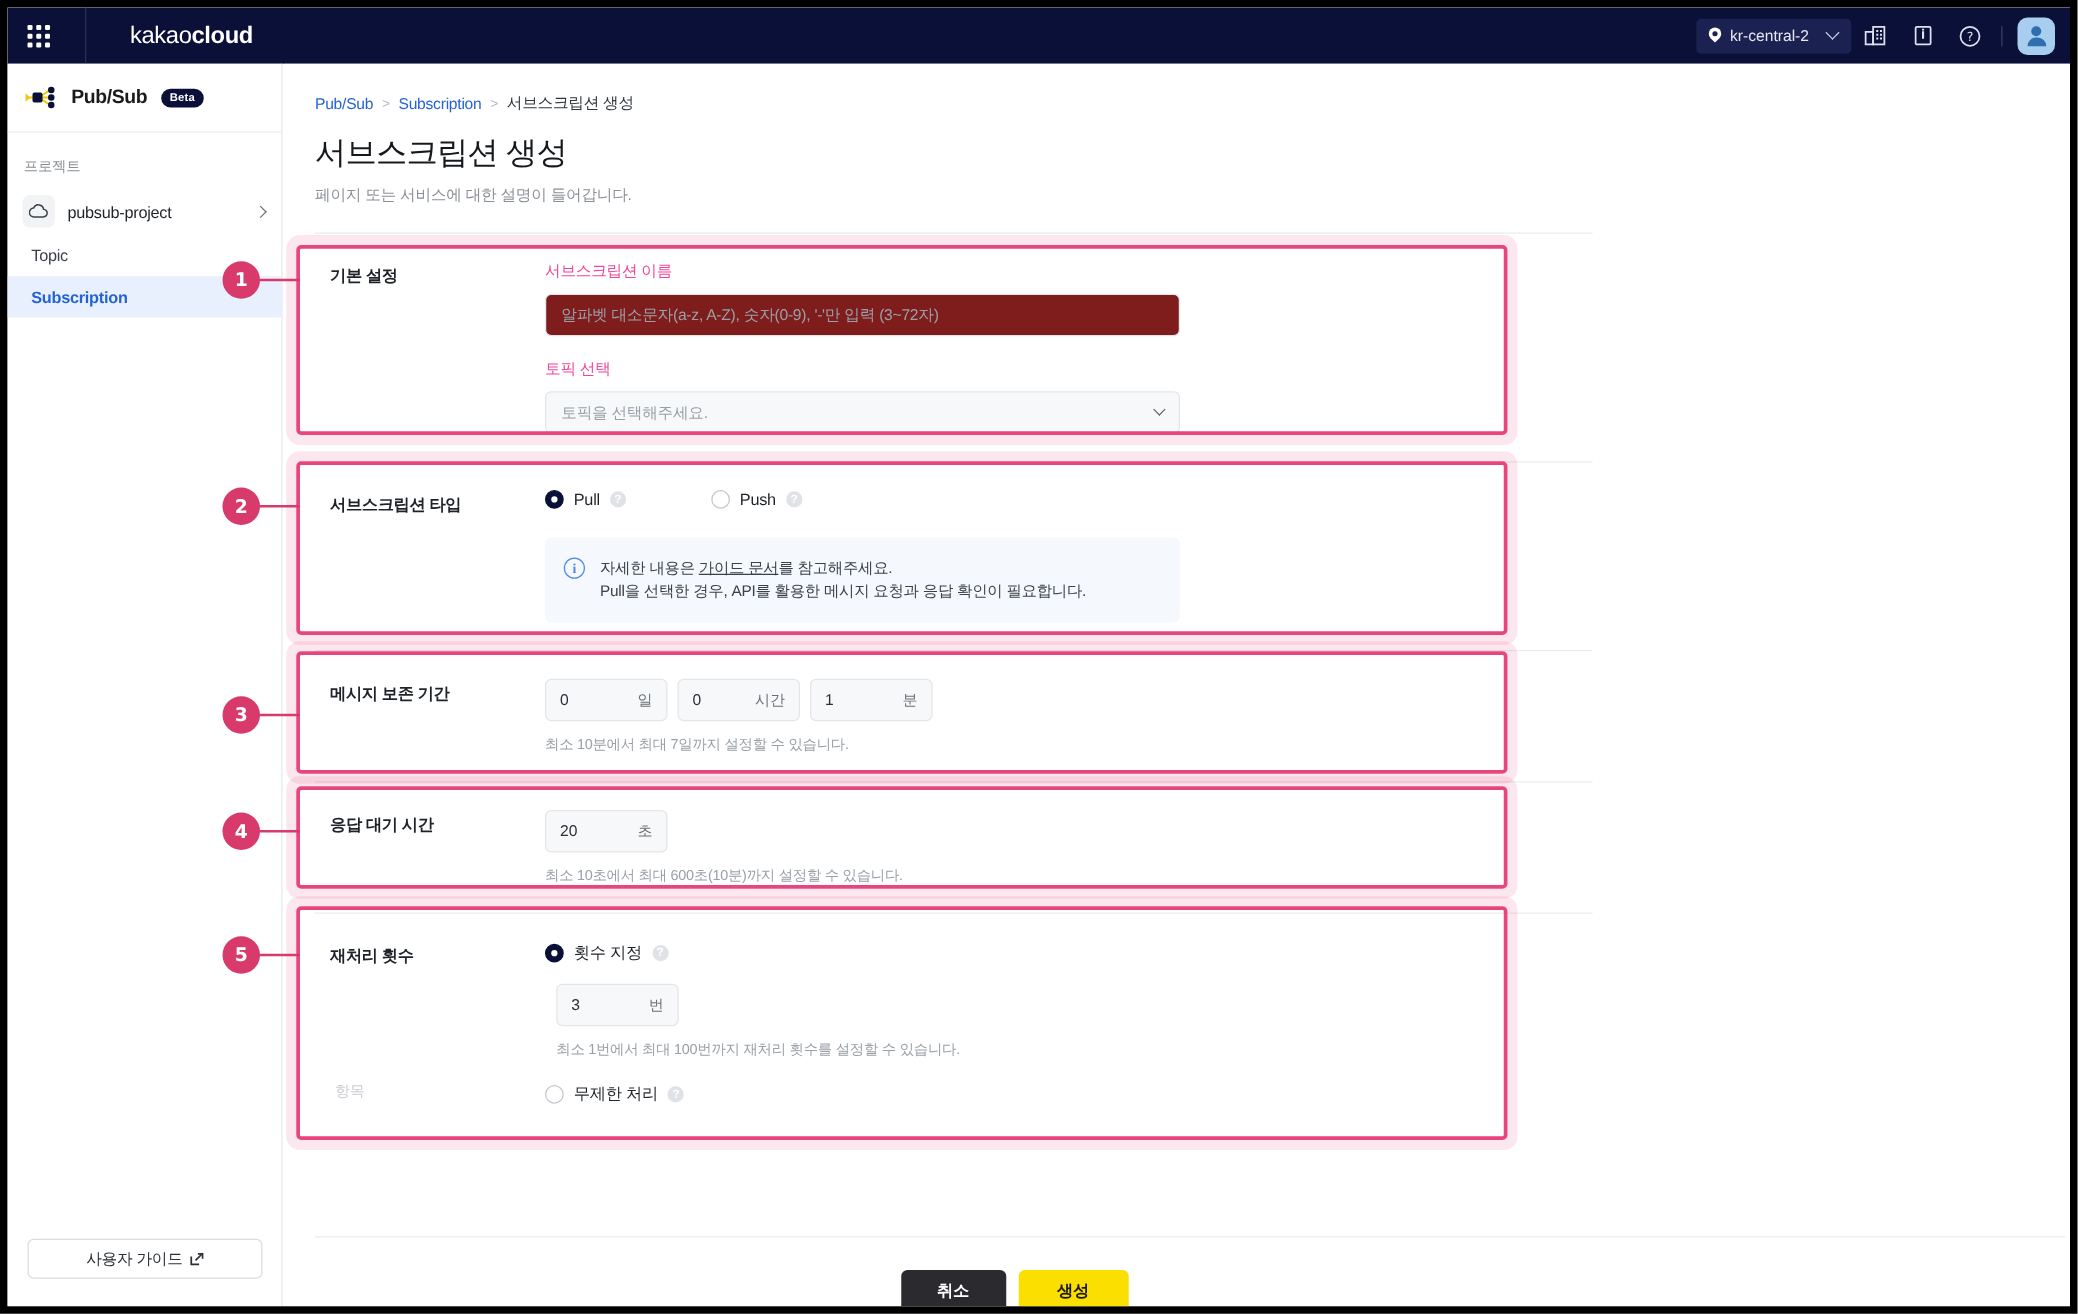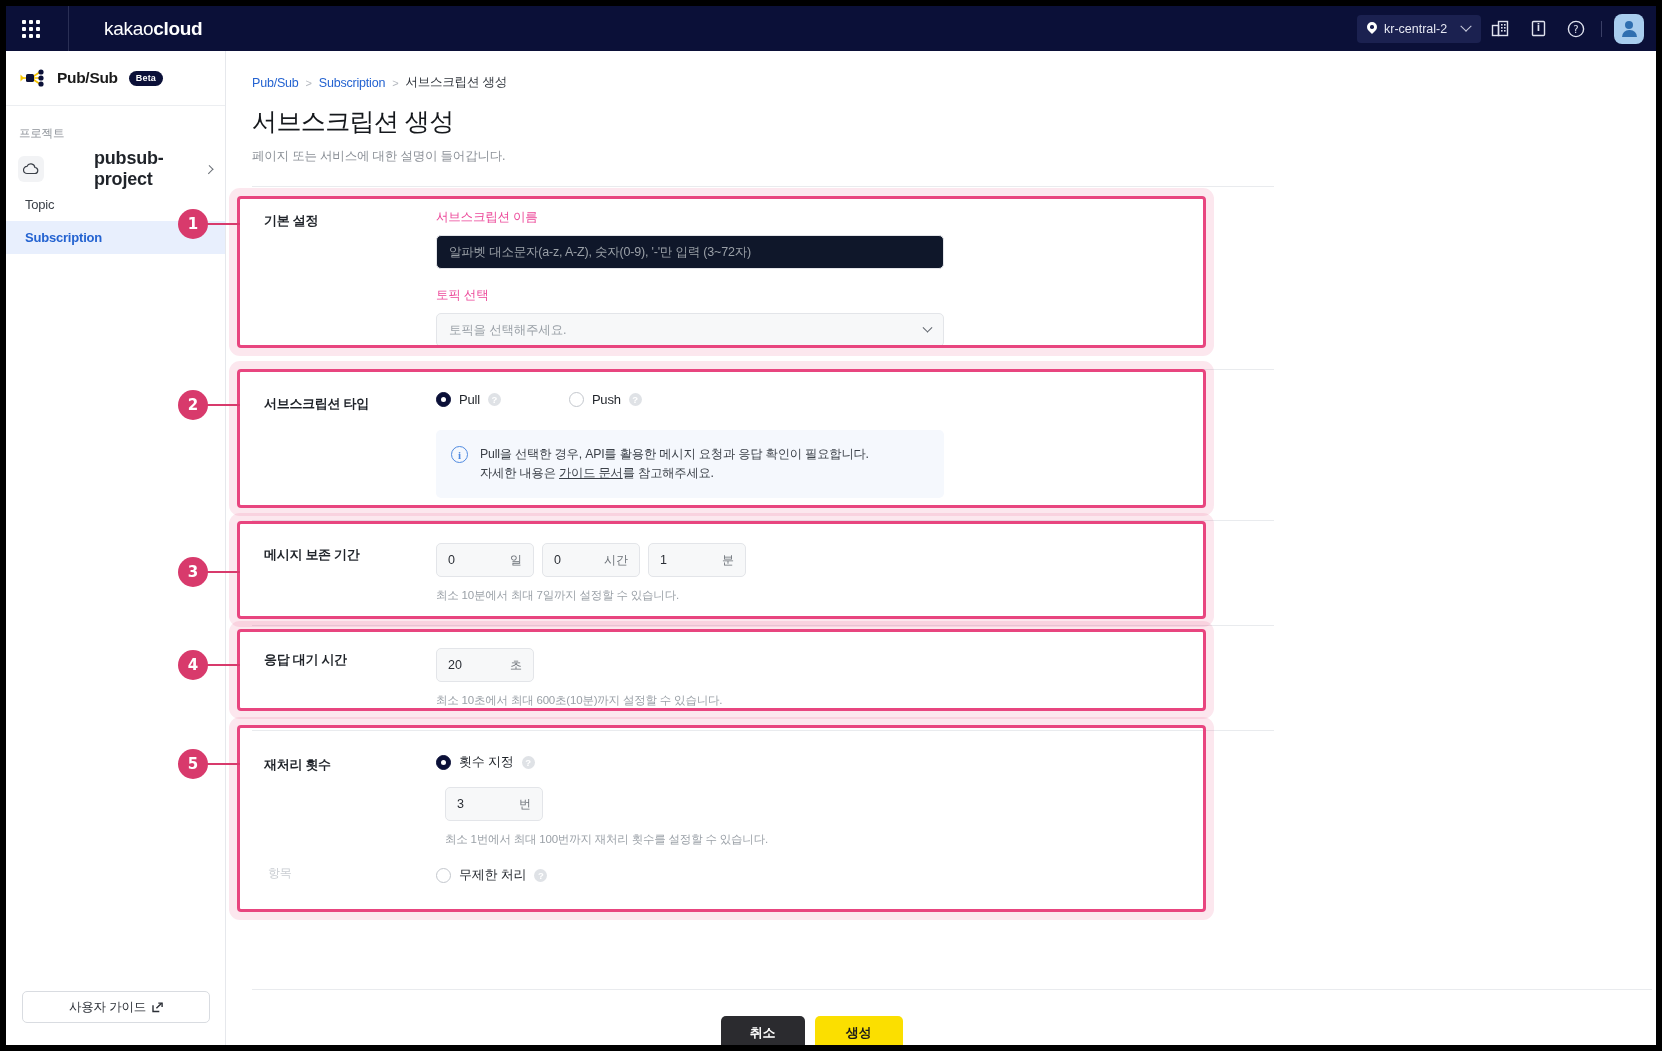--- a/index.html
+++ b/index.html
@@ -104,21 +104,21 @@
     font-size: 11.5px; color: #8b9097; padding: 20px 0 9px 13px; letter-spacing: -0.2px;
   }
   .project-row {
     display: flex; align-items: center; gap: 10px; height: 38px; padding: 0 13px 0 12px;
     cursor: pointer;
   }
   .project-icon {
     width: 26px; height: 26px; border-radius: 6px; background: #f2f3f5; flex: none;
     display: flex; align-items: center; justify-content: center;
   }
-  .project-name { font-size: 18px; font-weight: 700; color: #1f2329; letter-spacing: -0.2px; margin-left: 40px; }
+  .project-name { font-size: 13px; font-weight: 400; color: #1f2329; letter-spacing: -0.2px; }
   .project-row .chev-r {
     margin-left: auto; width: 7px; height: 7px;
     border-right: 1.6px solid #6b7077; border-top: 1.6px solid #6b7077; transform: rotate(45deg);
   }
   .nav-item {
     height: 33px; display: flex; align-items: center; padding-left: 19px;
     font-size: 13px; color: #3c4149; cursor: pointer; letter-spacing: -0.2px;
   }
   .nav-item.active { background: #e8effd; color: #2463d1; font-weight: 700; }
   .side-footer {
@@ -155,21 +155,21 @@
   .section {
     display: flex; padding: 22px 0 22px 12px; position: relative;
   }
   .sec-label {
     width: 172px; flex: none; font-size: 13px; font-weight: 700; color: #1f2329;
     letter-spacing: -0.3px; padding-top: 3px;
   }
   .sec-body { flex: 1; }
   .field-label { font-size: 12.5px; color: #ec4899; letter-spacing: -0.2px; margin-bottom: 9px; }
   .text-input {
-    width: 508px; height: 34px; background: #0f172a; border: 1px solid #e3e5e9; border-radius: 5px;
+    width: 508px; height: 34px; background: #7f1d1d; border: 1px solid #e3e5e9; border-radius: 5px;
     display: flex; align-items: center; padding: 0 12px;
     font-size: 12.5px; color: #9aa0a7; letter-spacing: -0.2px; cursor: text;
   }
   .select-input {
     width: 508px; height: 34px; background: #f7f8f9; border: 1px solid #e3e5e9; border-radius: 5px;
     display: flex; align-items: center; padding: 0 12px;
     font-size: 12.5px; color: #9aa0a7; letter-spacing: -0.2px; cursor: pointer;
     margin-top: 0;
   }
   .select-input .chev {
@@ -405,24 +405,24 @@
             <div class="radio-opt">
               <span class="radio"></span>
               <span class="radio-label">Push</span>
               <span class="help-icon">?</span>
             </div>
           </div>
 
           <div class="info-box">
             <span class="info-i">i</span>
             <div class="info-text">
-              <div>Pull을 선택한 경우,  API를 활용한 메시지 요청과 응답 확인이 필요합니다.</div>
               <div>
                 <span>자세한 내용은 </span><a>가이드 문서</a><span>를 참고해주세요.</span>
               </div>
+              <div>Pull을 선택한 경우,  API를 활용한 메시지 요청과 응답 확인이 필요합니다.</div>
             </div>
           </div>
         </div>
       </div>
 
       <div class="hr"></div>
 
       <div class="section">
         <div class="sec-label">메시지 보존 기간</div>
         <div class="sec-body">

